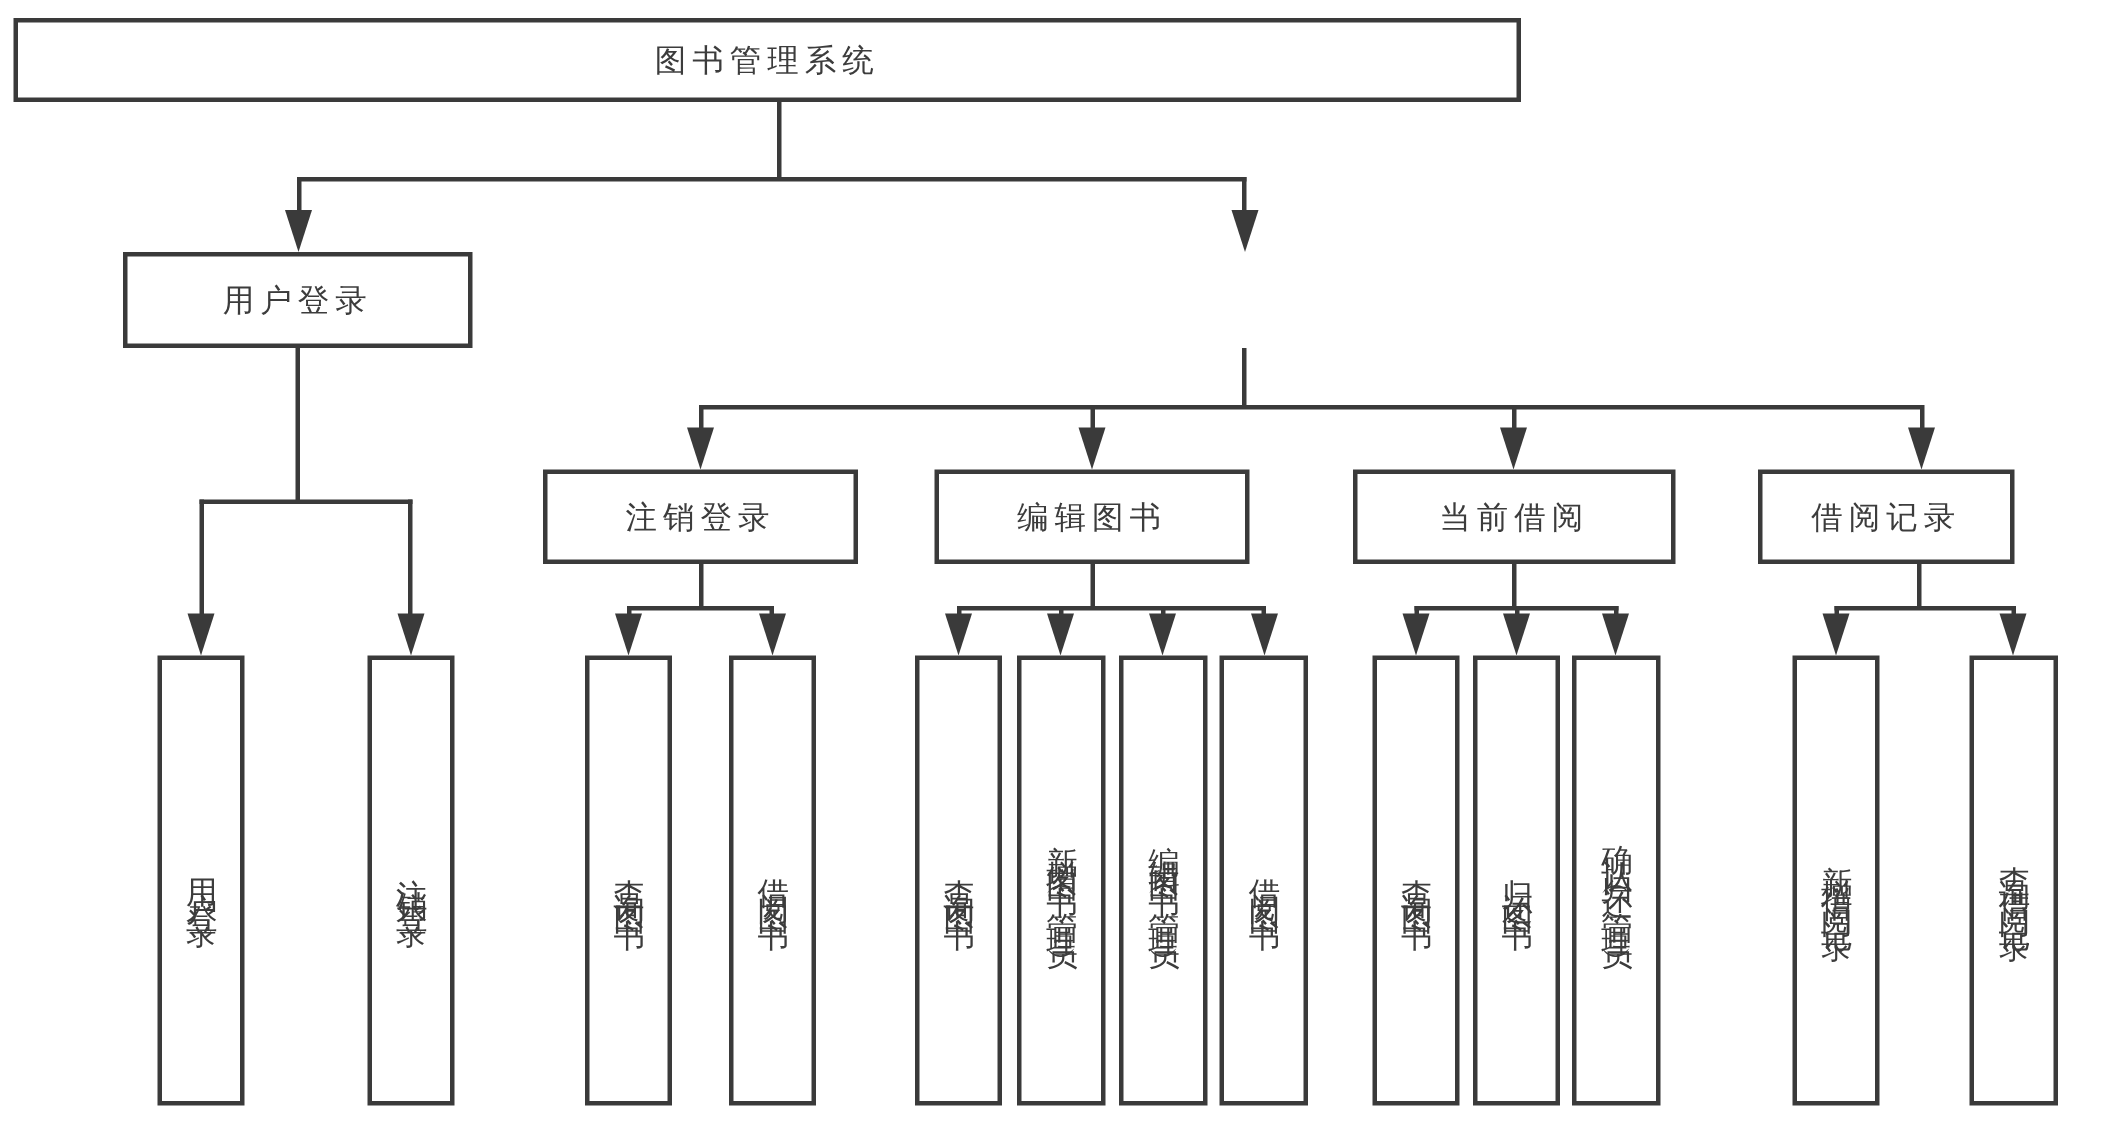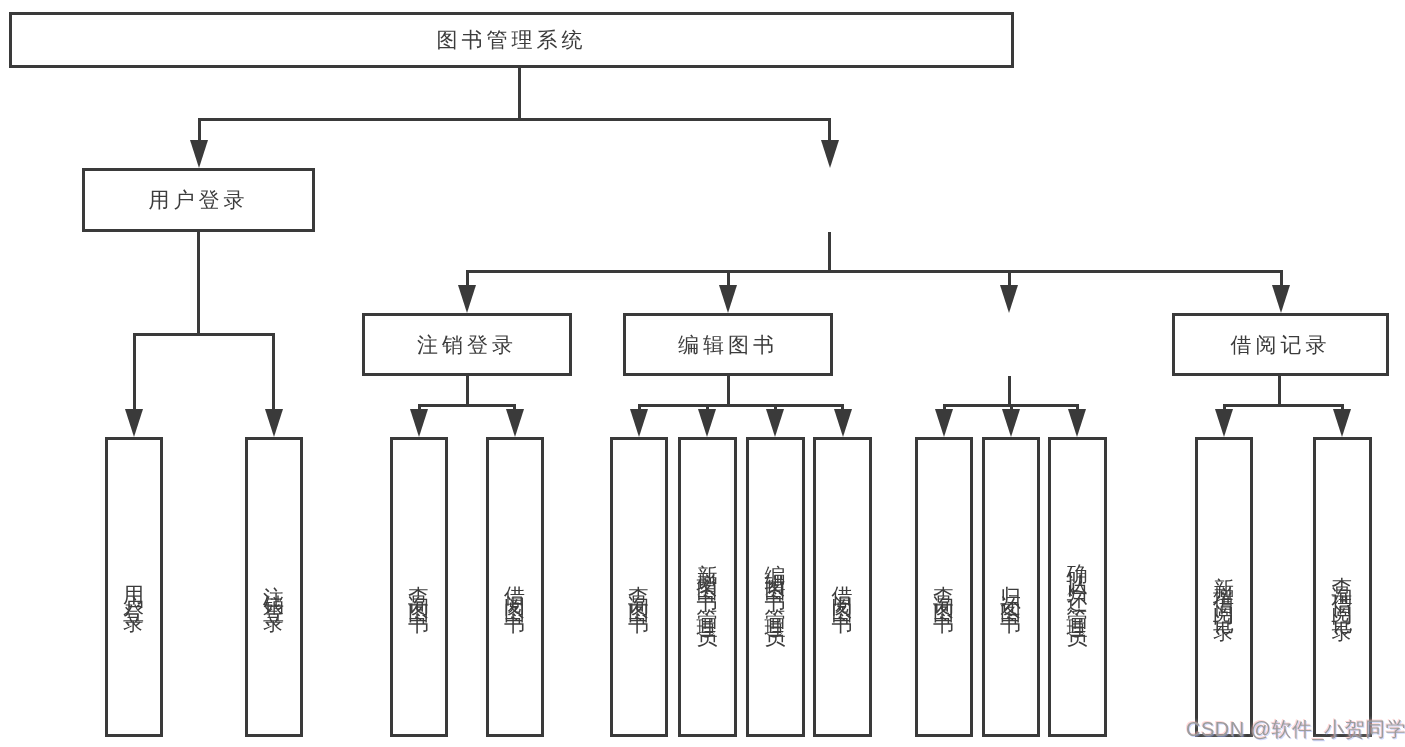--- a/index.html
+++ b/index.html
@@ -66,21 +66,22 @@
   <div class="ar" style="left:458px; top:285px;"></div>
   <div class="vl" style="left:727px; top:270px; height:17px;"></div>
   <div class="ar" style="left:719px; top:285px;"></div>
   <div class="vl" style="left:1008px; top:270px; height:17px;"></div>
   <div class="ar" style="left:1000px; top:285px;"></div>
   <div class="vl" style="left:1280px; top:270px; height:17px;"></div>
   <div class="ar" style="left:1272px; top:285px;"></div>
 
   <div class="node" style="left:362px; top:313px; width:210px; height:63px;">注销登录</div>
   <div class="node" style="left:623px; top:313px; width:210px; height:63px;">编辑图书</div>
-  <div class="node" style="left:1172px; top:313px; width:217px; height:63px;">借阅记录</div>
+  <div class="node" style="left:902px; top:313px; width:215px; height:63px;">当前借阅</div>
+  <div class="node" style="left:1172px; top:313px; width:171px; height:63px;">借阅记录</div>
 
   <div class="vl" style="left:466px; top:376px; height:30px;"></div>
   <div class="hl" style="left:418px; top:404px; width:98px;"></div>
   <div class="vl" style="left:418px; top:404px; height:8px;"></div>
   <div class="ar" style="left:410px; top:409px;"></div>
   <div class="vl" style="left:513px; top:404px; height:8px;"></div>
   <div class="ar" style="left:506px; top:409px;"></div>
 
   <div class="vl" style="left:727px; top:376px; height:30px;"></div>
   <div class="hl" style="left:638px; top:404px; width:206px;"></div>
@@ -146,15 +147,14 @@
     <span>确认归还（管理员）</span>
   </div>
 
   <div class="vnode" style="left:1195px; top:437px; width:58px; height:300px;">
     <span>新增借阅记录</span>
   </div>
   <div class="vnode" style="left:1313px; top:437px; width:59px; height:300px;">
     <span>查询借阅记录</span>
   </div>
 
-  <div class="watermark">CSDN @软件_小贺同学</div>
 
 </div>
 
 </body></html>

